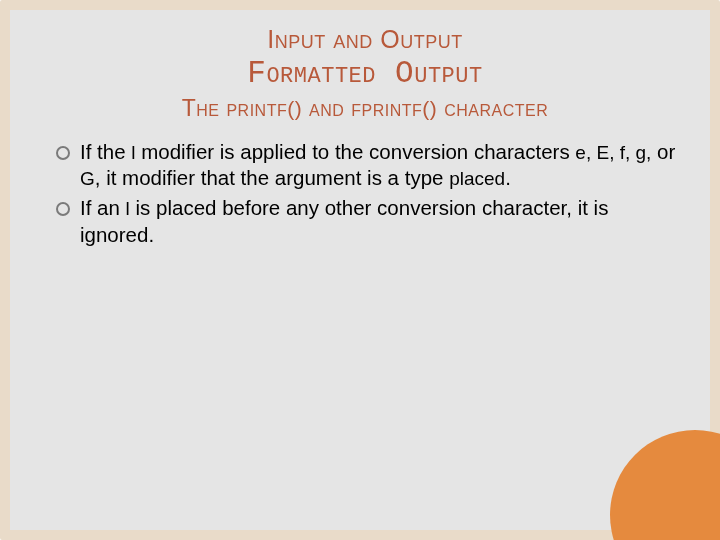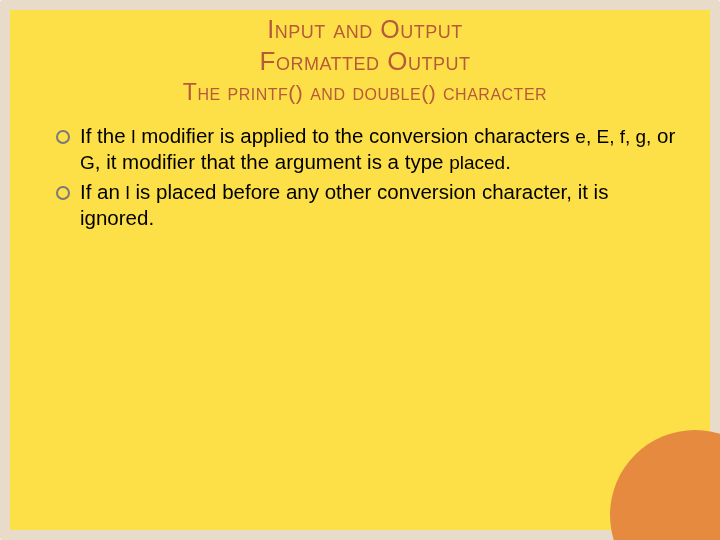--- a/index.html
+++ b/index.html
@@ -7,33 +7,33 @@
   body {
     font-family: Arial, Helvetica, sans-serif;
     background: #fff;
     position: relative;
   }
   .frame {
     position: absolute;
     inset: 0;
     border: 10px solid #e9dbc9;
     border-radius: 2px;
-    background: #fde047;
-    padding: 4px 30px 20px 40px;
+    background: #e5e5e5;
+    padding: 14px 30px 20px 40px;
   }
   .headings {
     text-align: center;
     color: #b8593a;
     font-weight: 400;
     line-height: 1.25;
     margin-bottom: 16px;
     letter-spacing: 0.5px;
   }
   .h-line1 { font-variant: small-caps; font-size: 25px; }
-  .h-line2 { font-variant: small-caps; font-size: 26px; }
+  .h-line2 { font-variant: small-caps; font-size: 31px; font-family: Liberation Mono, monospace; }
   .h-line3 { font-variant: small-caps; font-size: 23px; }
   .h-line3 .paren { font-variant: normal; font-size: 21px; }
   .bullets {
     list-style: none;
     padding-left: 6px;
   }
   .bullets li {
     position: relative;
     padding-left: 24px;
     font-size: 20.5px;
@@ -65,21 +65,21 @@
 </style>
 </head>
 <body>
 
 <div class="frame">
 
   <div class="headings">
     <div class="h-line1">Input and Output</div>
     <div class="h-line2">Formatted Output</div>
     <div class="h-line3">
-      <span>The </span><span>printf</span><span class="paren">()</span><span> and </span><span>double</span><span class="paren">()</span><span> character</span>
+      <span>The </span><span>printf</span><span class="paren">()</span><span> and </span><span>fprintf</span><span class="paren">()</span><span> character</span>
     </div>
   </div>
 
   <ul class="bullets">
     <li>
       <span>If the </span><span class="code">l</span><span> modifier is applied to the conversion characters </span><span class="code">e, E, f, g,</span><span> or </span><span class="code">G</span><span>, it modifier that the argument is a type </span><span class="code">placed</span><span>.</span>
     </li>
     <li>
       <span>If an </span><span class="code">l</span><span> is placed before any other conversion character, it is ignored.</span>
     </li>

